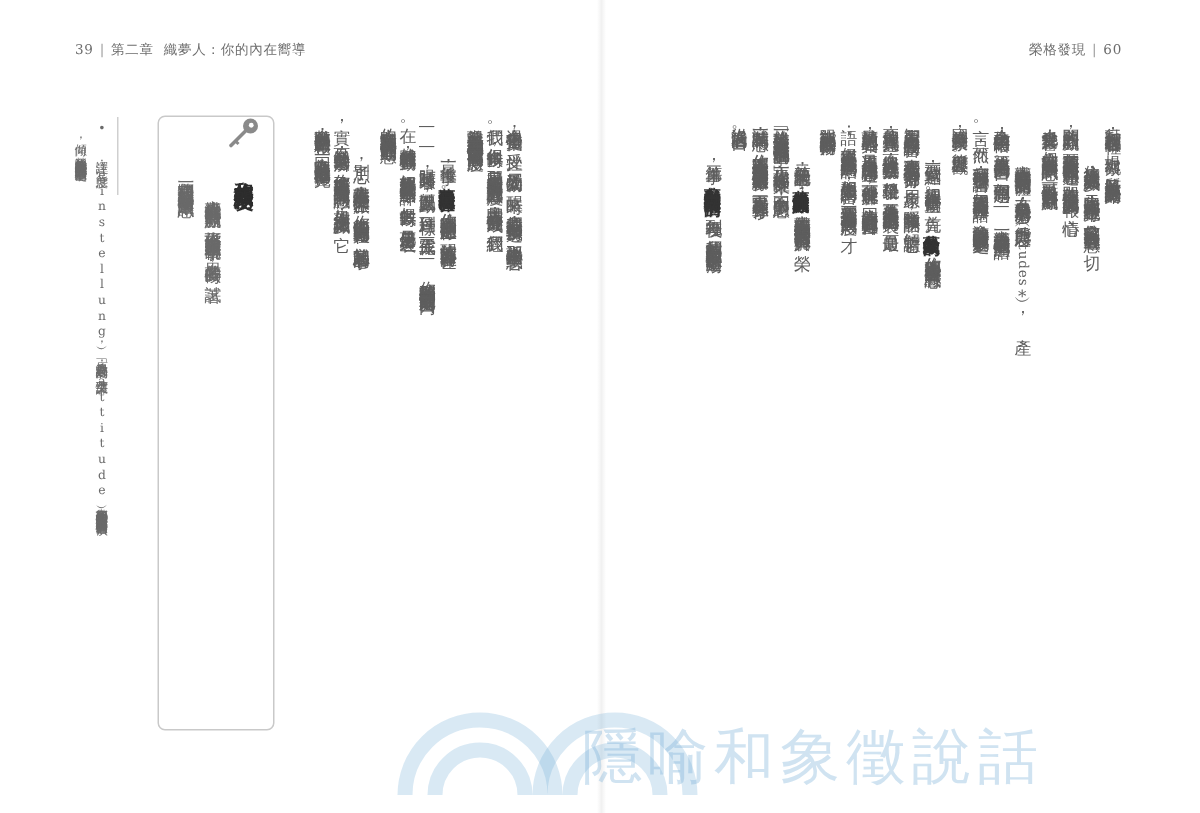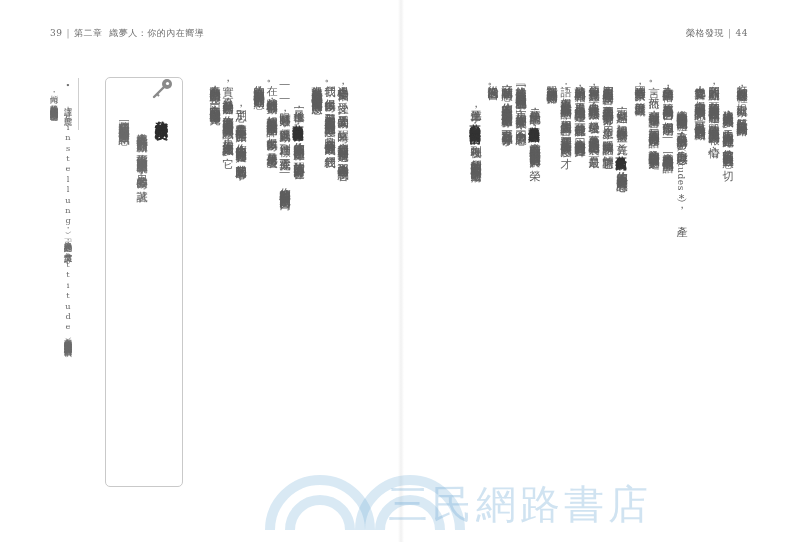--- a/index.html
+++ b/index.html
@@ -102,21 +102,21 @@
   <div class="col" style="left:310px; top:77px;">常發現夢自我以為不對或糟糕的事情之中藏著一種更有用的新態度。</div>
   <div class="col" style="left:292px; top:101px;"><span>最後一件事，</span><b>夢談的通常是內在世界</b><span>。你的織夢人最關注的主題是你，清醒的你必須面向外在世界</span></div>
   <div class="col" style="left:278px; top:77px;">——眼睛盯著外頭，以便與人互動，達到目標，完成工作——你編織夢的那個部分主要觀察的則是自己內</div>
   <div class="col" style="left:265px; top:77px;">在。雖然我們經常有種衝動，想把夢解釋成對外在世界人事物的點評，但多數時候，夢只是借用這些表</div>
   <div class="col" style="left:252px; top:77px;">的人物和地點來呈現我們內在世界的近期動態。</div>
   <div class="col" style="left:234px; top:101px;">別忘了，織夢人是你不離不棄的人生旅伴，你生命中的任何時刻它都與你同在，它感知的是心的事</div>
   <div class="col" style="left:221px; top:77px;">實，而且樂於分享它的所知，你能自己選擇要不要讓這些知識進入你的意識，如果你決定結識織夢人，它</div>
   <div class="col" style="left:208px; top:77px;">會以數不盡的饋贈回報你，因為它唯一想要的就是協助你活得完整。</div>
 
   <div class="running-head right">
-    <span>榮格發現</span><span class="sep">|</span><span>44</span>
+    <span>榮格發現</span><span class="sep">|</span><span>60</span>
   </div>
 
   <div class="col" style="left:735px; top:77px;">行動和反應都看在眼裡，提出觀察，質疑以及對你來說顯然更好的路。</div>
   <div class="col" style="left:721px; top:101px;">這位後座駕伕就是你的織夢人，每天晚上回報你的人生行車紀錄，它的見解可以提供直觀的智慧，切</div>
   <div class="col" style="left:707px; top:77px;">入問題的新觀點，甚至讓你開始與你心底的一種目的感相連，即使你聽不懂或記不得織夢人的回報，心情</div>
   <div class="col" style="left:693px; top:77px;">也會受其影響；但若你試著回想和解讀夢的訊息，可以更快整合對你有幫助的觀點。</div>
   <div class="col" style="left:675px; top:101px;"><span>織夢人能協助我們逐漸長成完整的個體，在自己身上發現新的潛力，能力與態度（</span><span class="latin">attitudes</span><span>）*，產</span></div>
   <div class="col" style="left:661px; top:77px;">生令自己驚訝的領悟，成為更全觀與更平衡的自己。但有個小問題——織夢人說的是一種我們聽不懂的語</div>
   <div class="col" style="left:647px; top:77px;">言。然而，我們可以學習這種語言，如同為了到異國旅行而學習外語，會說夢的語言能幫助我們親近夢之</div>
   <div class="col" style="left:633px; top:77px;">國裡新奇的景象，態度與世界觀。</div>
@@ -133,14 +133,14 @@
   <div class="col" style="left:469px; top:101px;"><span>第三件事，</span><b>夢自我的看法往往是夢裡最不可信的</b><span>，每到夜晚，我們的夢中的自己經常在夢的黑暗深處遊蕩</span></div>
 
   <svg class="watermark" viewBox="0 0 470 70">
     <g fill="none" stroke="rgba(120,175,215,0.28)" stroke-width="10">
       <path d="M20 70 A50 50 0 0 1 120 70"></path>
       <path d="M40 70 A30 30 0 0 1 100 70"></path>
       <path d="M110 70 A50 50 0 0 1 210 70"></path>
       <path d="M130 70 A30 30 0 0 1 190 70"></path>
     </g>
   </svg>
-  <div class="wm-cn">三民網路書店</div>
+  <div class="wm-cn">隱喻和象徵說話</div>
 </div>
 
 </body></html>

